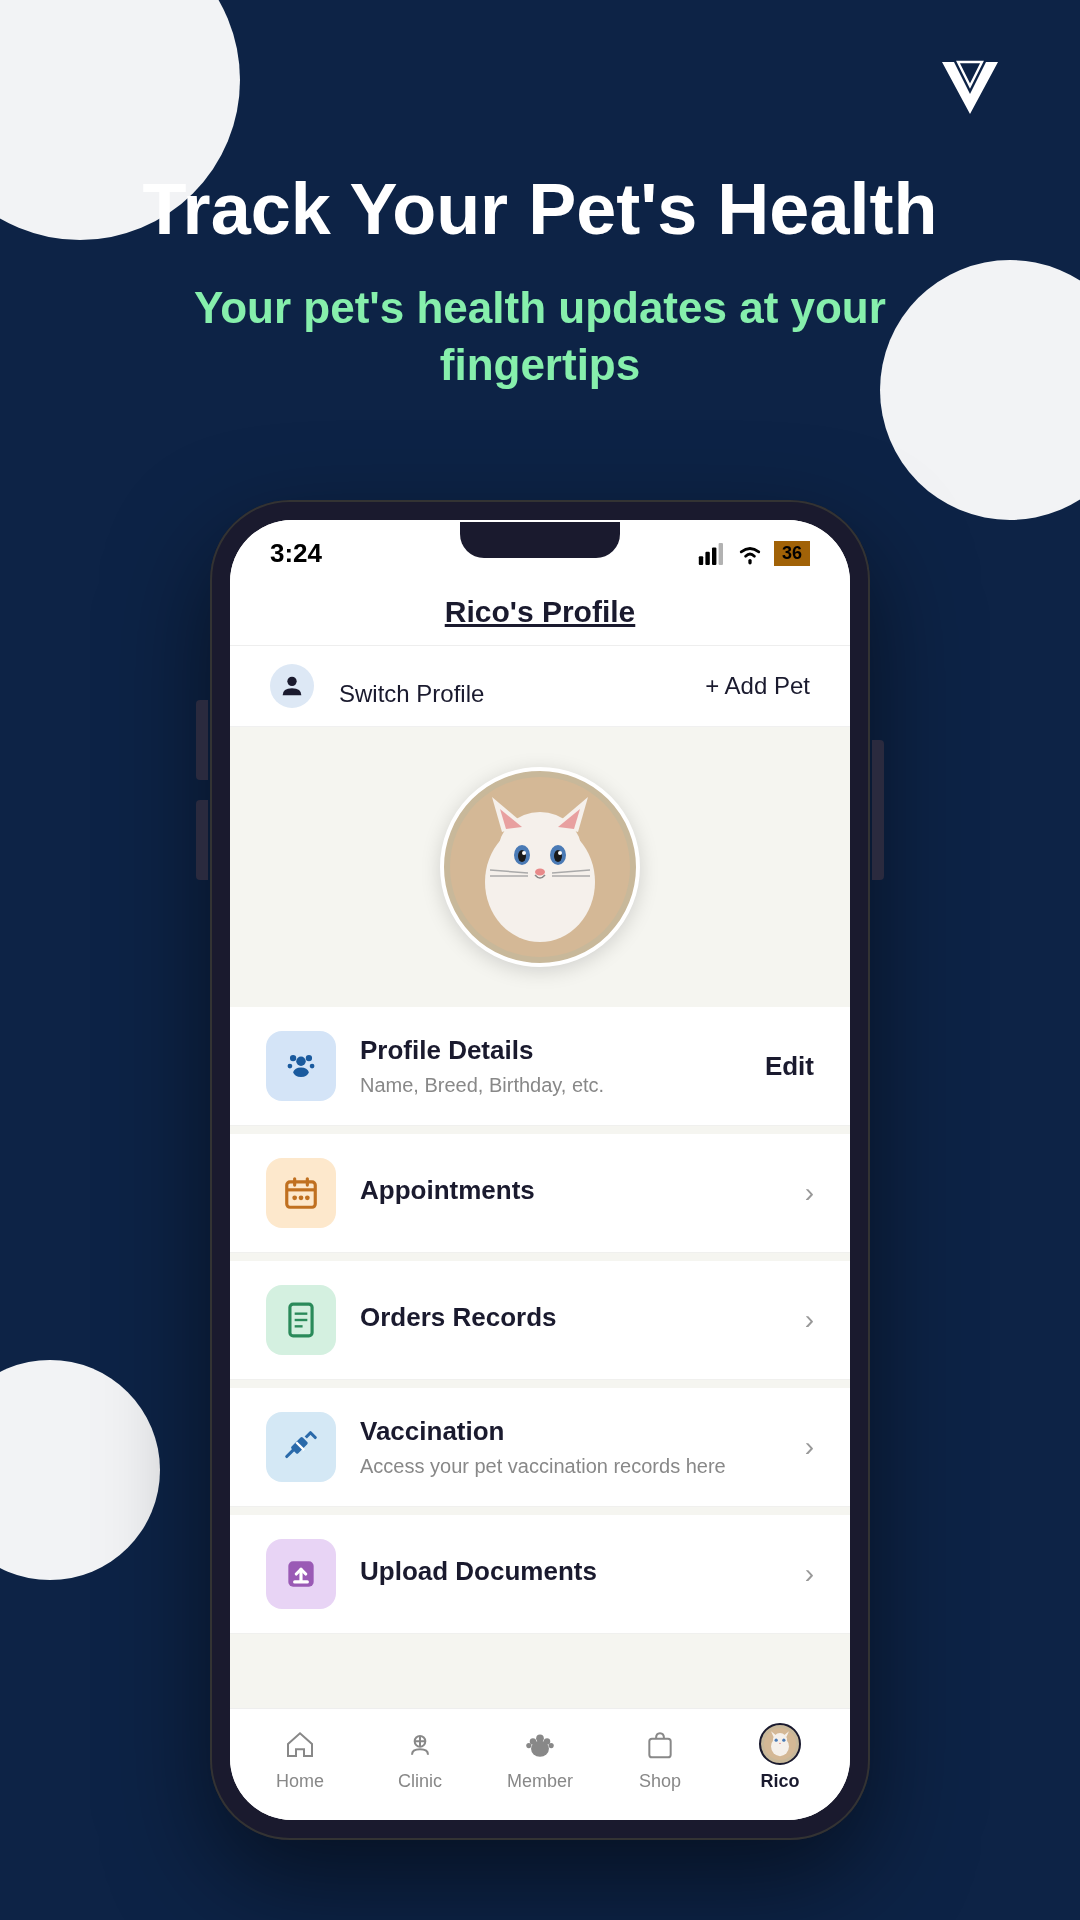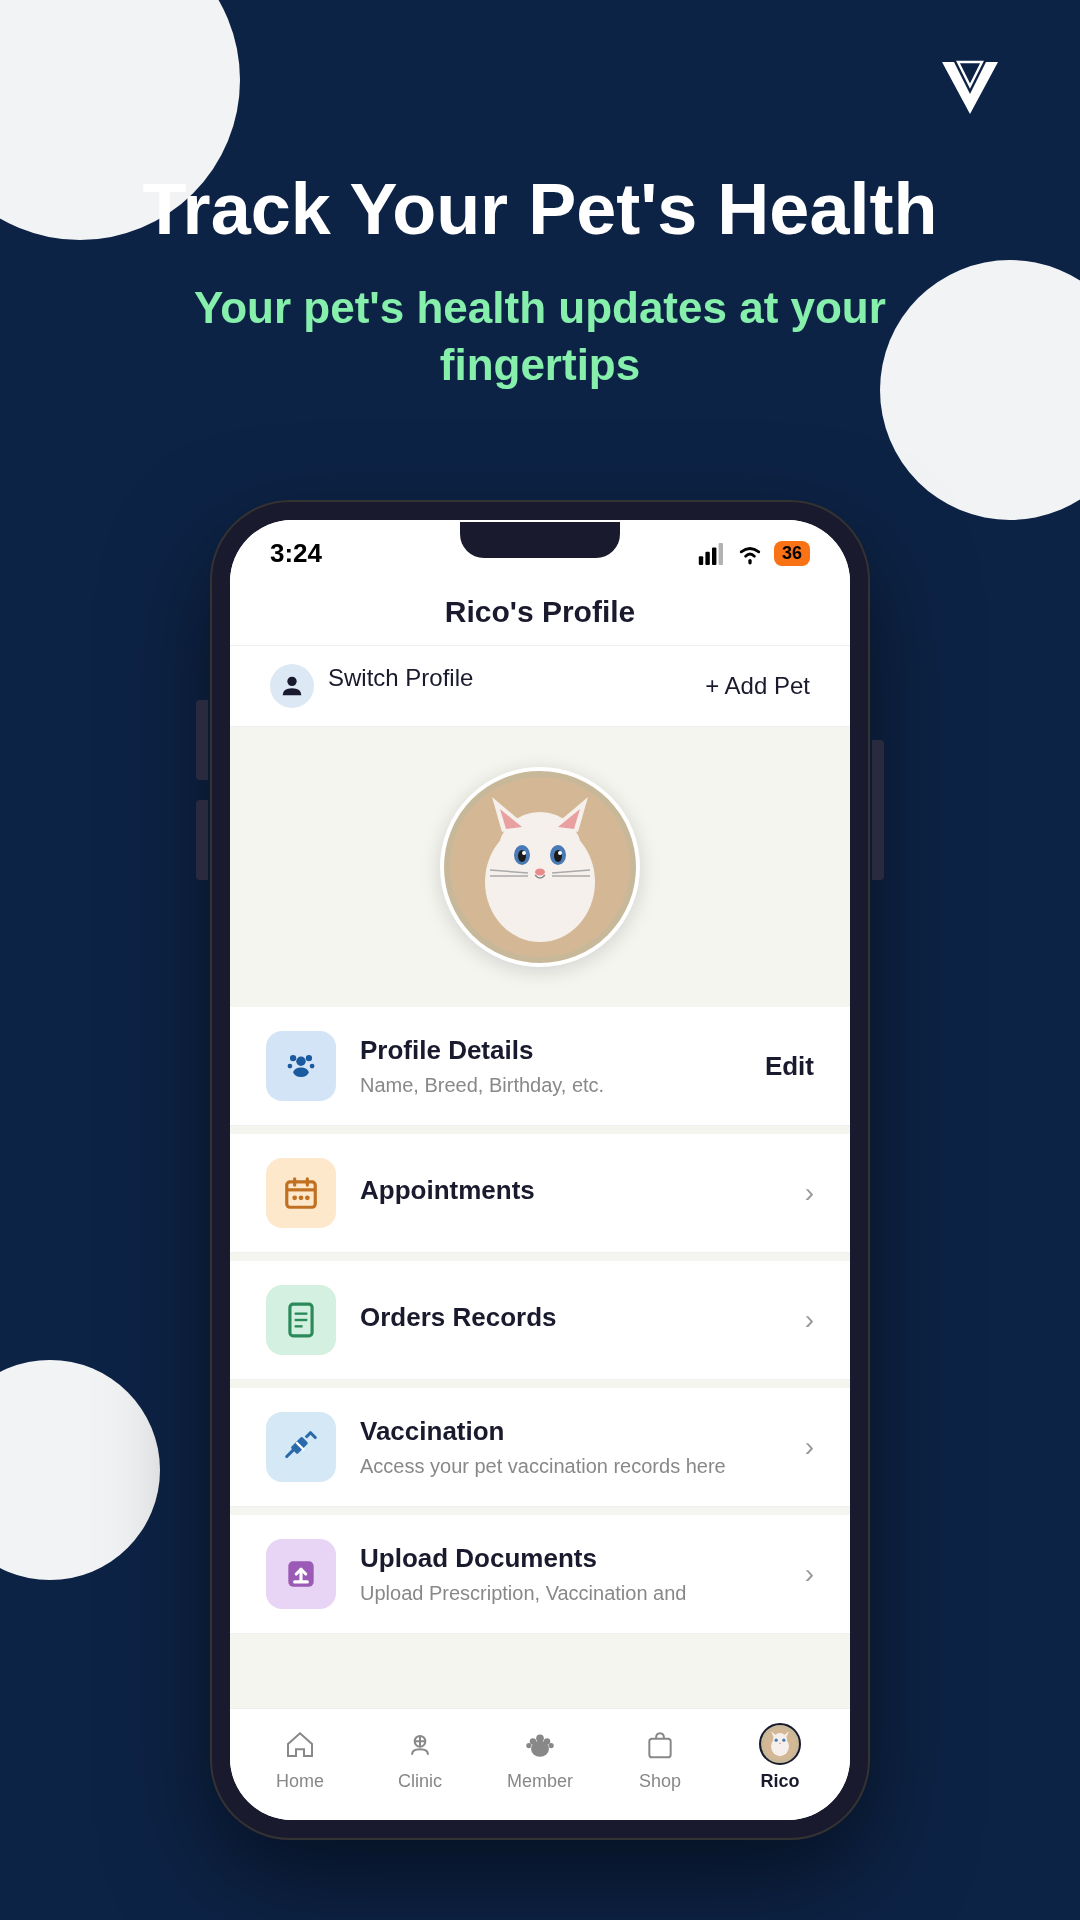--- a/index.html
+++ b/index.html
@@ -157,26 +157,26 @@
       display: flex;
       align-items: center;
       gap: 10px;
     }
     .status-icons svg {
       width: 28px;
       height: 22px;
       fill: #000;
     }
     .battery-badge {
-      background: #f97316;
+      background: #a16207;
       color: #000;
       font-size: 18px;
       font-weight: 700;
       padding: 2px 8px;
-      border-radius: 8px;
+      border-radius: 0;
     }
 
     
     .notch {
       position: absolute;
       top: 22px;
       left: 50%;
       transform: translateX(-50%);
       width: 160px;
       height: 36px;
@@ -190,36 +190,37 @@
       background: white;
       text-align: center;
       padding: 16px 40px 16px;
       border-bottom: 1px solid #eee;
       flex-shrink: 0;
     }
     .page-header-title {
       font-size: 30px;
       font-weight: 600;
       color: #1a1a2e;
+      text-decoration: underline;
     }
 
     
     .profile-actions {
       background: white;
       display: flex;
       justify-content: space-between;
       align-items: center;
       padding: 18px 40px;
       border-bottom: 1px solid #f0f0f0;
       flex-shrink: 0;
     }
     .switch-profile {
       display: flex;
-      align-items: flex-start;
-      gap: 14px;
+      align-items: flex-end;
+      gap: 25px;
       font-size: 24px;
       font-weight: 500;
       color: #1a1a2e;
     }
     .switch-profile-icon {
       width: 44px;
       height: 44px;
       background: #dde8f5;
       border-radius: 50%;
       display: flex;
@@ -531,21 +532,20 @@
           <div class="menu-item-icon icon-purple">
             <svg width="38" height="38" viewBox="0 0 24 24" fill="none">
               <rect x="4" y="4" width="16" height="16" rx="3" fill="#9a5ab5"></rect>
               <line x1="12" y1="16" x2="12" y2="9" stroke="white" stroke-width="2" stroke-linecap="round"></line>
               <polyline points="9,12 12,9 15,12" stroke="white" stroke-width="2" stroke-linecap="round" stroke-linejoin="round" fill="none"></polyline>
               <line x1="8" y1="17" x2="16" y2="17" stroke="white" stroke-width="2" stroke-linecap="round"></line>
             </svg>
           </div>
           <div class="menu-item-text">
             <div class="menu-item-title">Upload Documents</div>
-            <div class="menu-item-subtitle">Upload Prescription, Vaccination and</div>
           </div>
           <span class="menu-item-arrow">›</span>
         </div>
 
       </div>
 
       <div class="bottom-nav">
         <div class="nav-item">
           <div class="nav-icon">
             <svg width="32" height="32" viewBox="0 0 24 24" fill="#888">

